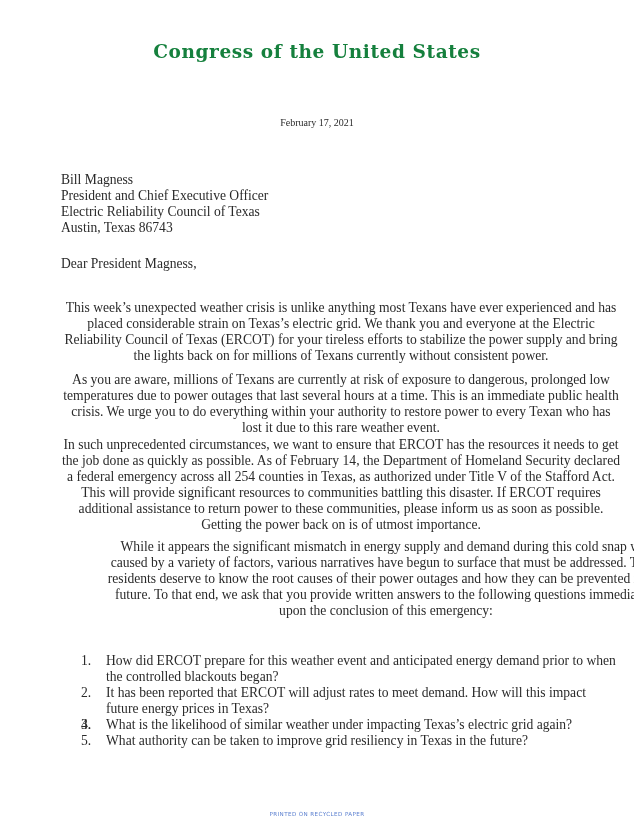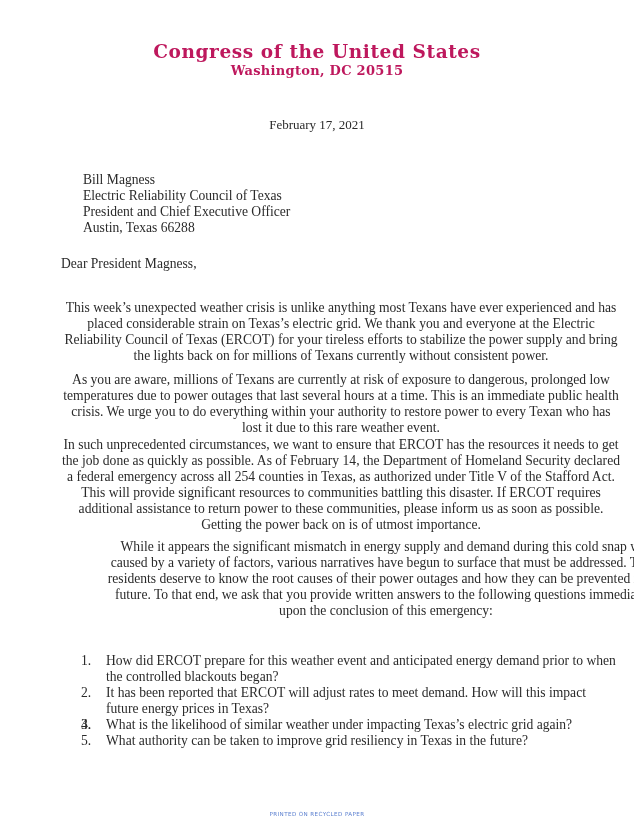--- a/index.html
+++ b/index.html
@@ -3,60 +3,59 @@
   <meta charset="utf-8">
   <style>
     html, body { margin: 0; padding: 0; background: #ffffff; }
     body {
       width: 634px; height: 833px; position: relative; overflow: hidden;
       font-family: "Liberation Serif", "DejaVu Serif", serif;
       color: #2a2a2a;
     }
     .letterhead {
       position: absolute; left: 0; top: 41px; width: 634px; text-align: center;
-      color: #be185d; font-family: "DejaVu Serif", "Liberation Serif", serif; font-weight: bold;
+      color: #15803d; font-family: "DejaVu Serif", "Liberation Serif", serif; font-weight: bold;
     }
     .lh-title { font-size: 18.5px; letter-spacing: 0.6px; line-height: 22px; }
     .lh-sub { font-size: 13px; letter-spacing: 0.3px; line-height: 16px; }
     .date {
       position: absolute; left: 0; top: 117px; width: 634px; text-align: center;
-      font-size: 13px;
+      font-size: 10px;
     }
     .block { position: absolute; left: 61px; width: 560px; font-size: 13.6px; line-height: 16px; }
     .addr { top: 172px; }
-    .addr div { height: 16px; margin-left: 22px; }
+    .addr div { height: 16px; }
     .salutation { top: 256px; }
     .p1 { top: 300px; }
     .p2 { top: 372px; }
     .p3 { top: 437px; }
     .p4 { top: 539px; margin-left: 45px; }
     .para { text-align: center; word-spacing: 0px; }
     .qlist { position: absolute; left: 61px; top: 653px; width: 560px; font-size: 13.6px; line-height: 16px; margin: 0; padding: 0; list-style: none; }
     .qlist li { position: relative; padding-left: 45px; }
     .qnum { position: absolute; left: 20px; top: 0; }
     .footer {
       position: absolute; left: 0; top: 811px; width: 634px; text-align: center;
       font-family: "DejaVu Sans", sans-serif; font-size: 5.6px; letter-spacing: 0.4px; color: #5a7fcf;
     }
   </style>
 </head>
 <body>
 
 <div class="letterhead">
   <div class="lh-title">Congress of the United States</div>
-  <div class="lh-sub">Washington, DC 20515</div>
 </div>
 
 <div class="date">February 17, 2021</div>
 
 <div class="block addr">
   <div>Bill Magness</div>
+  <div>President and Chief Executive Officer</div>
   <div>Electric Reliability Council of Texas</div>
-  <div>President and Chief Executive Officer</div>
-  <div>Austin, Texas 66288</div>
+  <div>Austin, Texas 86743</div>
 </div>
 
 <div class="block salutation">Dear President Magness,</div>
 
 <div class="block para p1">This week’s unexpected weather crisis is unlike anything most Texans have ever experienced and has placed considerable strain on Texas’s electric grid. We thank you and everyone at the Electric Reliability Council of Texas (ERCOT) for your tireless efforts to stabilize the power supply and bring the lights back on for millions of Texans currently without consistent power.</div>
 <div class="block para p2">As you are aware, millions of Texans are currently at risk of exposure to dangerous, prolonged low temperatures due to power outages that last several hours at a time. This is an immediate public health crisis. We urge you to do everything within your authority to restore power to every Texan who has lost it due to this rare weather event.</div>
 <div class="block para p3">In such unprecedented circumstances, we want to ensure that ERCOT has the resources it needs to get the job done as quickly as possible. As of February 14, the Department of Homeland Security declared a federal emergency across all 254 counties in Texas, as authorized under Title V of the Stafford Act. This will provide significant resources to communities battling this disaster. If ERCOT requires additional assistance to return power to these communities, please inform us as soon as possible. Getting the power back on is of utmost importance.</div>
 <div class="block para p4">While it appears the significant mismatch in energy supply and demand during this cold snap was caused by a variety of factors, various narratives have begun to surface that must be addressed. Texas residents deserve to know the root causes of their power outages and how they can be prevented in the future. To that end, we ask that you provide written answers to the following questions immediately upon the conclusion of this emergency:</div>
 
 <ol class="qlist">

